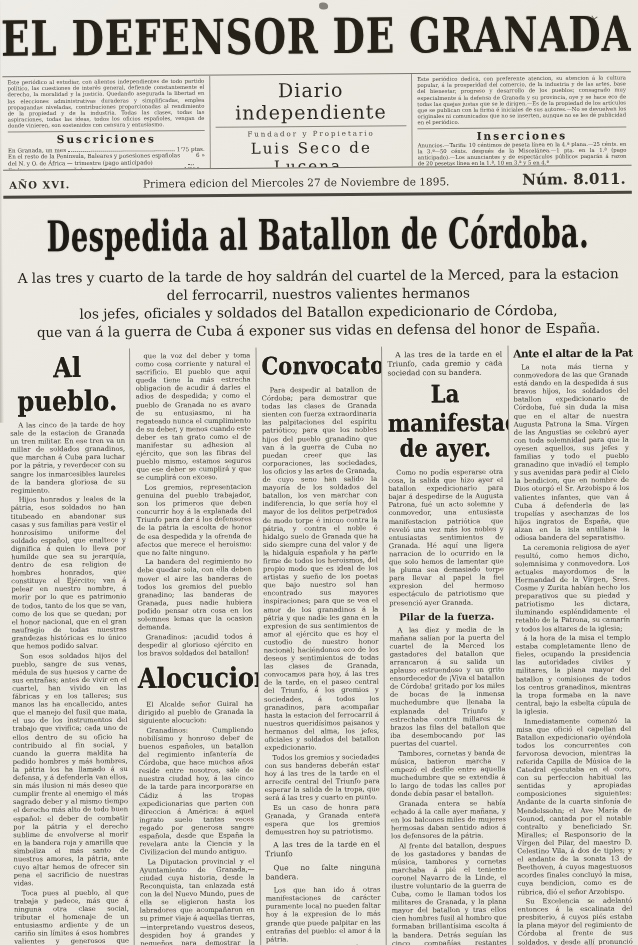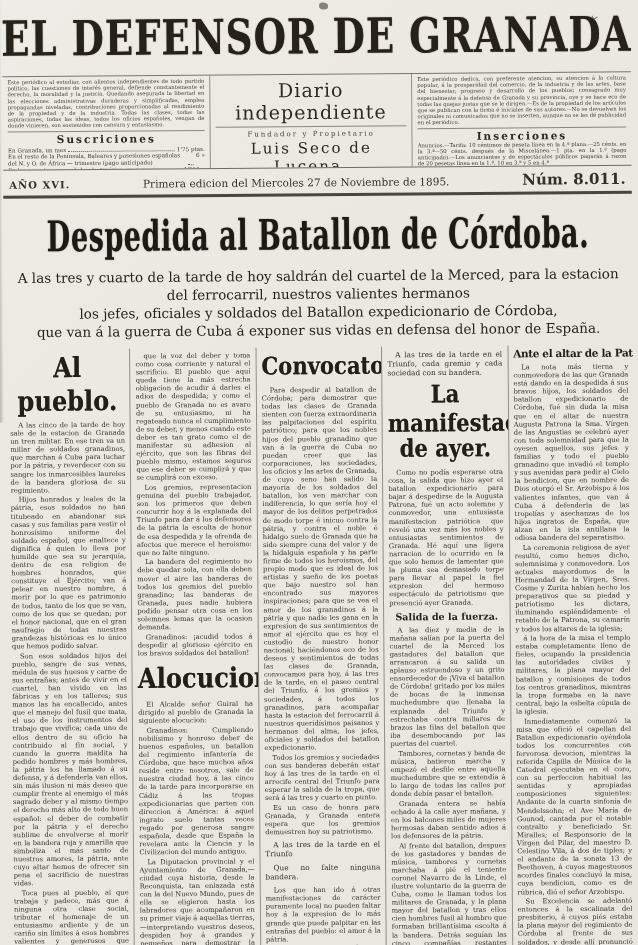--- a/index.html
+++ b/index.html
@@ -201,21 +201,21 @@
 
       </div>
 
       <div class="col">
         <p class="callout">A las tres de la tarde en el Triunfo, cada gremio y cada sociedad con su bandera.</p>
         <div class="art-title-xl art-title-lg" style="margin-bottom:0;">La manifestacion</div>
         <div class="art-title-xl art-title-lg" style="margin-top:2px;">de ayer.</div>
         <div>
             <p>Como no podía esperarse otra cosa, la salida que hizo ayer el batallon expedicionario para bajar á despedirse de la Augusta Patrona, fué un acto solemne y conmovedor, una entusiasta manifestacion patriótica que reveló una vez más los nobles y entusiastas sentimientos de Granada. Hé aquí una ligera narracion de lo ocurrido en la que solo hemos de lamentar que la pluma sea demasiado torpe para llevar al papel la fiel expresion del hermoso espectáculo de patriotismo que presenció ayer Granada.</p>
           </div>
-        <div class="subhead">Salida de la fuerza.</div>
+        <div class="subhead">Pilar de la fuerza.</div>
         <div>
             <p>A las diez y media de la mañana salían por la puerta del cuartel de la Merced los gastadores del batallon que arrancaron á su salida un aplauso estruendoso y un grito ensordecedor de ¡Viva el batallon de Córdoba! gritado por los miles de bocas de la inmensa muchedumbre que llenaba la explanada del Triunfo y estrechaba contra millares de brazos las filas del batallon que iba desembocando por las puertas del cuartel.</p>
             <p>Tambores, cornetas y banda de música, batieron marcha y empezó el desfile entre aquella muchedumbre que se extendía á lo largo de todas las calles por donde debía pasar el batallon.</p>
             <p>Granada entera se había echado á la calle ayer mañana, y en los balcones miles de mujeres hermosas daban sentido adios á los defensores de la pátria.</p>
             <p>Al frente del batallon, despues de los gastadores y bandas de música, tambores y cornetas marchaba á pié el teniente coronel Navarro de la Linde, el ilustre voluntario de la guerra de Cuba, como le llaman todos los militares de Granada, y la plana mayor del batallon y tras ellos cien hombres fusil al hombro que formaban brillantísima escolta á la bandera. Detrás seguían las cinco compañías restantes vistiendo como la primera el traje de campaña, ó sea el de rayadillo azul. Circundaba á la tropa inmensa muchedumbre y los testimonios de simpatía y de extremado cariño estrechaban á los valientes hijos del pueblo, que forman en las filas de ese cuerpo escogido, digno heredero de los tercios famosos de Flandes que asombraron al mundo con sus glorias.</p>
           </div>
       </div>
 
       <div class="col">
         <div class="art-title-sm">Ante el altar de la Patrona.</div>

